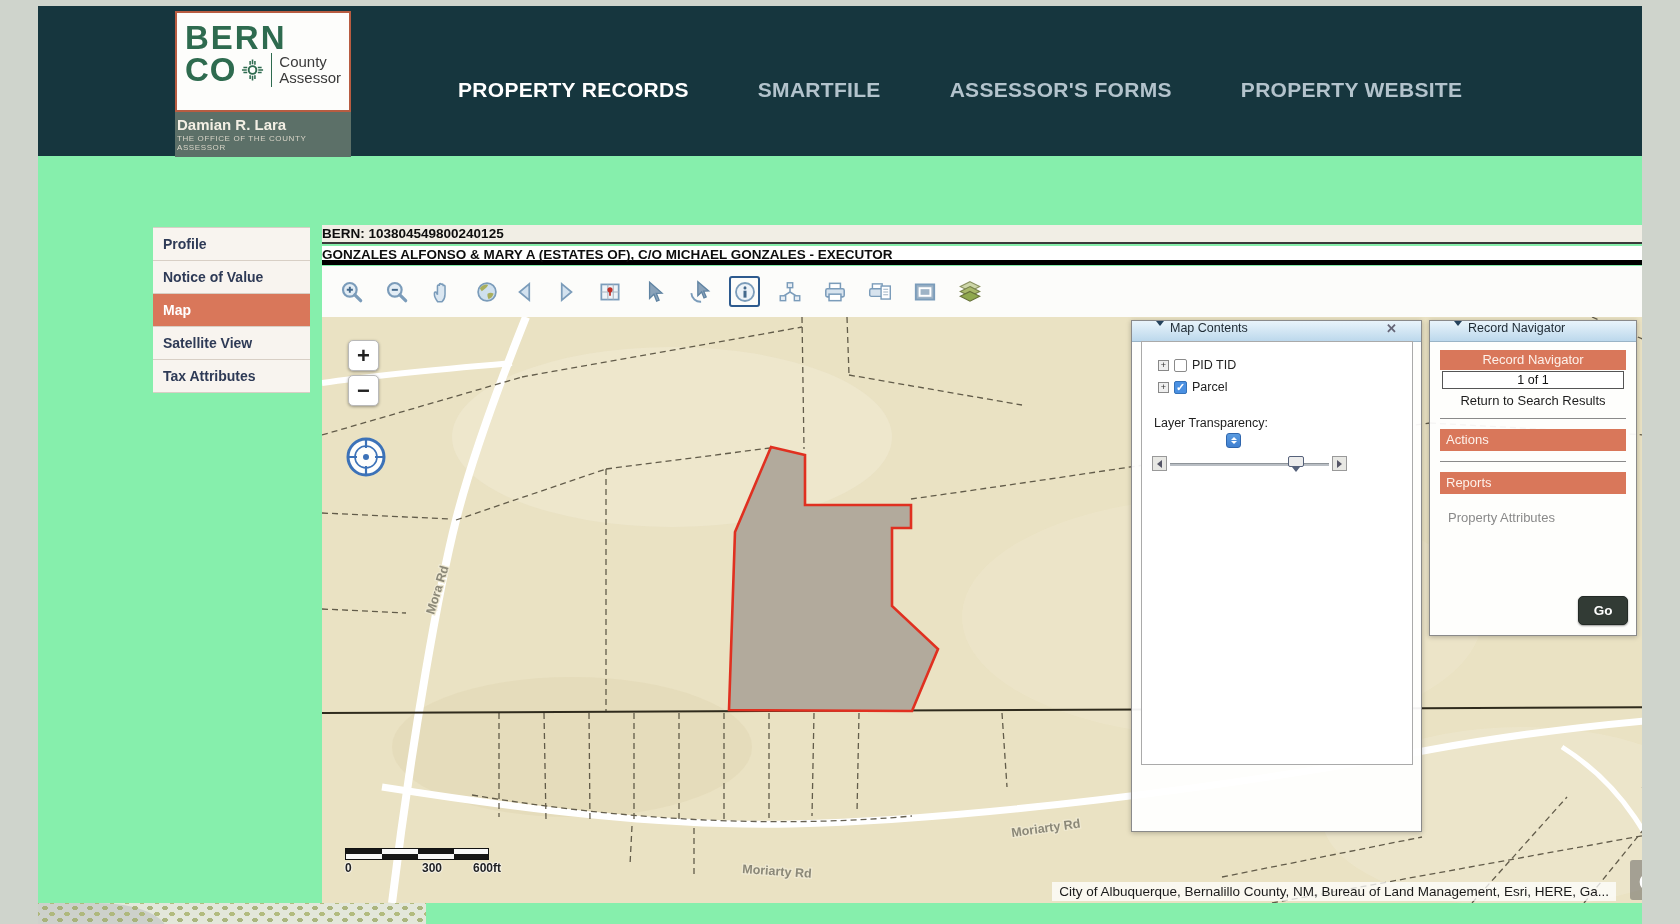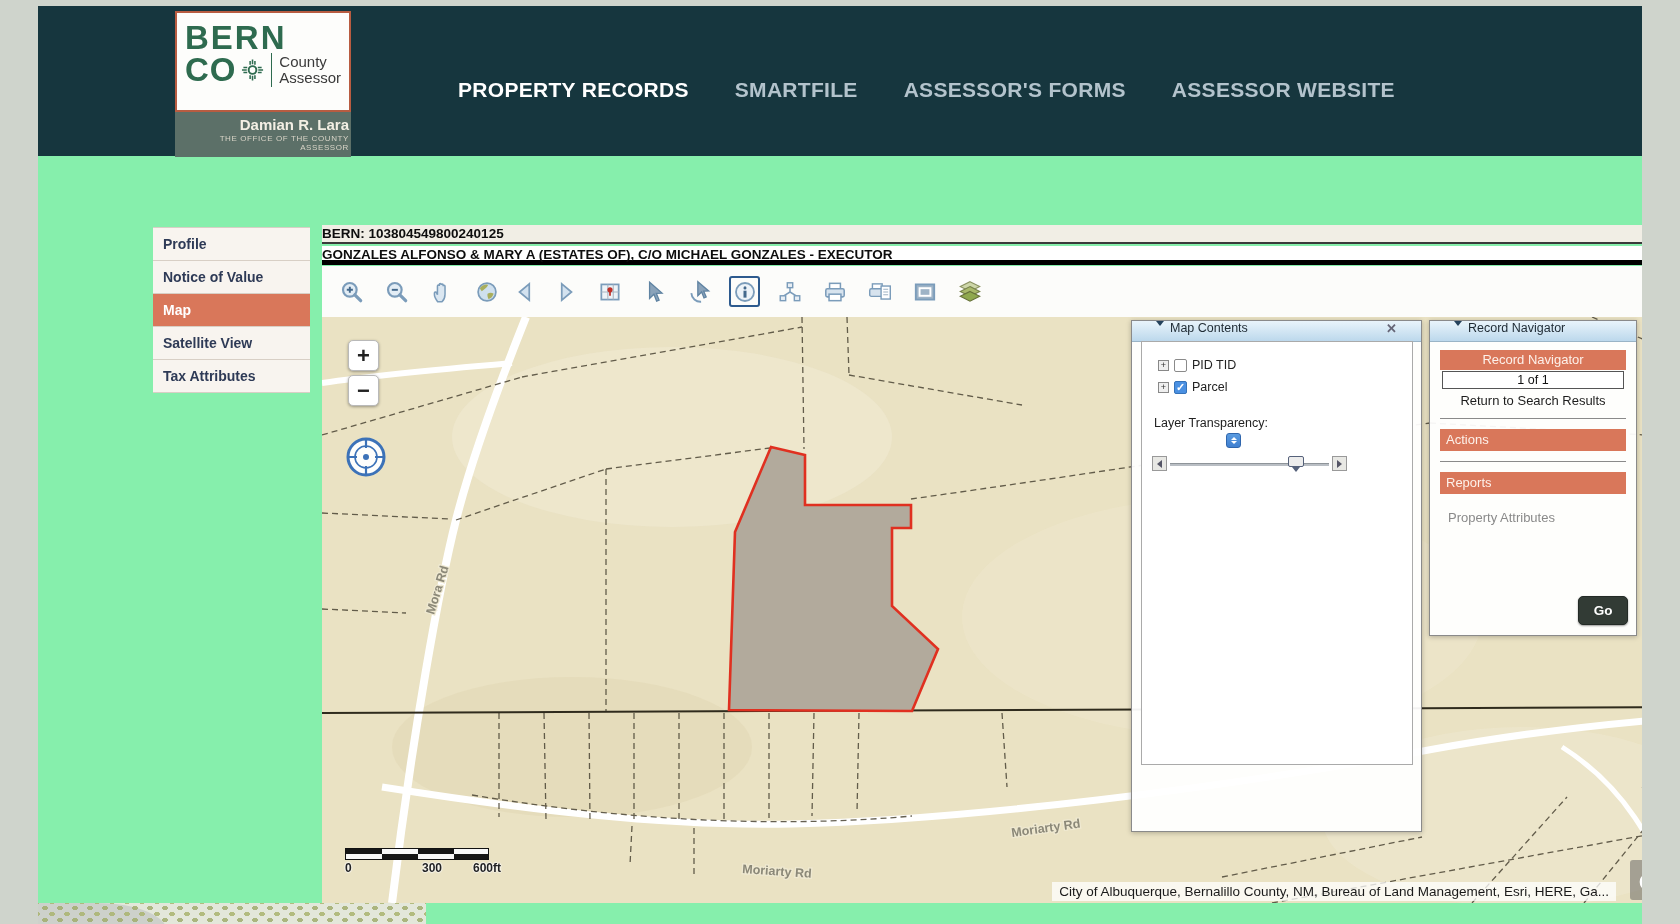--- a/index.html
+++ b/index.html
@@ -11,24 +11,24 @@
   
   .top-header { position:absolute; left:0; top:0; width:1680px; height:150px; background:#16363e; }
   .logo-card { position:absolute; left:137px; top:5px; width:176px; }
   .logo-white { background:#fdfdfb; border:2px solid #b85c41; padding:10px 8px 6px 8px; height:101px; }
   .logo-bern { color:#2e6b4f; font-weight:bold; font-size:33px; letter-spacing:2px; line-height:30px; }
   .logo-row2 { display:flex; align-items:center; gap:4px; }
   .logo-co { color:#2e6b4f; font-weight:bold; font-size:33px; letter-spacing:1px; line-height:34px; }
   .zia { width:26px; height:26px; }
   .logo-divider { width:2px; height:34px; background:#2e6b4f; margin:0 3px; }
   .logo-dept { color:#3a3a3a; font-size:15px; line-height:16px; }
-  .logo-gray { background:#5c7068; text-align:right; padding:4px 2px 5px 2px; }
+  .logo-gray { background:#5c7068; text-align:left; padding:4px 2px 5px 2px; }
   .logo-name { color:#f3efe4; font-weight:bold; font-size:15px; }
   .logo-office { color:#d9d5c8; font-size:8px; letter-spacing:.6px; margin-top:1px; }
-  .main-nav { position:absolute; left:420px; top:72px; display:flex; gap:46px; }
+  .main-nav { position:absolute; left:420px; top:72px; display:flex; gap:69px; }
   .nav-link { font-size:21px; font-weight:bold; letter-spacing:.3px; color:#b3c3cc; text-decoration:none; cursor:pointer; }
   .nav-link.active { color:#ffffff; }
 
   
   .help-btn { position:absolute; left:1646px; top:155px; width:26px; height:26px; border:2px solid #87a0ab; border-radius:50%;
               color:#4d7080; font-size:17px; font-weight:bold; text-align:center; line-height:22px; cursor:pointer; background:transparent; }
 
   
   .sidebar { position:absolute; left:115px; top:221px; width:157px; }
   .side-item { display:block; padding:8px 10px; background:#f8f4ef; border-top:1px solid #d8cfc5; color:#2e3a56;
@@ -172,21 +172,21 @@
       </div>
       <div class="logo-gray">
         <div class="logo-name">Damian R. Lara</div>
         <div class="logo-office">THE OFFICE OF THE COUNTY ASSESSOR</div>
       </div>
     </div>
     <nav class="main-nav">
       <a class="nav-link active">PROPERTY RECORDS</a>
       <a class="nav-link">SMARTFILE</a>
       <a class="nav-link">ASSESSOR'S FORMS</a>
-      <a class="nav-link">ASSESSOR WEBSITE</a>
+      <a class="nav-link">PROPERTY WEBSITE</a>
     </nav>
   </div>
 
   <button class="help-btn">?</button>
 
   <div class="sidebar">
     <a class="side-item">Profile</a>
     <a class="side-item">Notice of Value</a>
     <a class="side-item active">Map</a>
     <a class="side-item">Satellite View</a>

